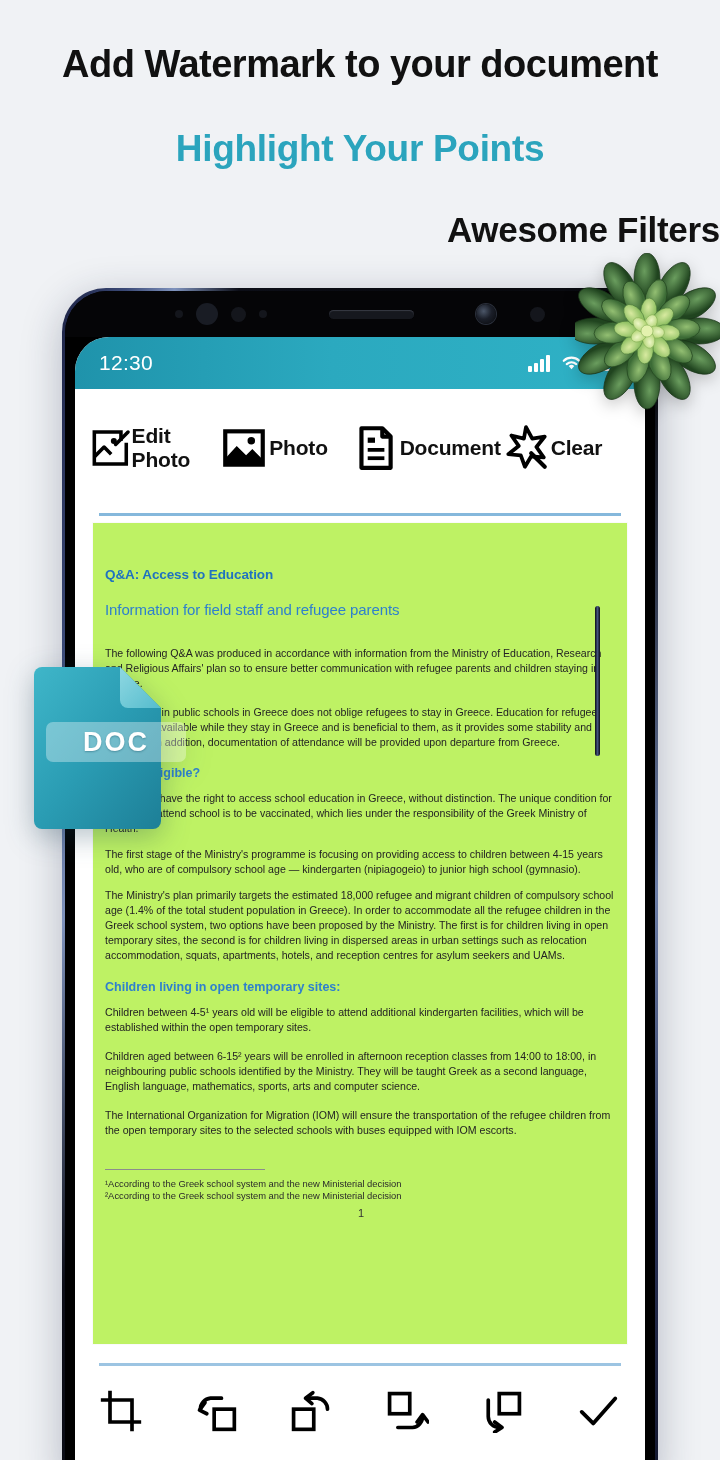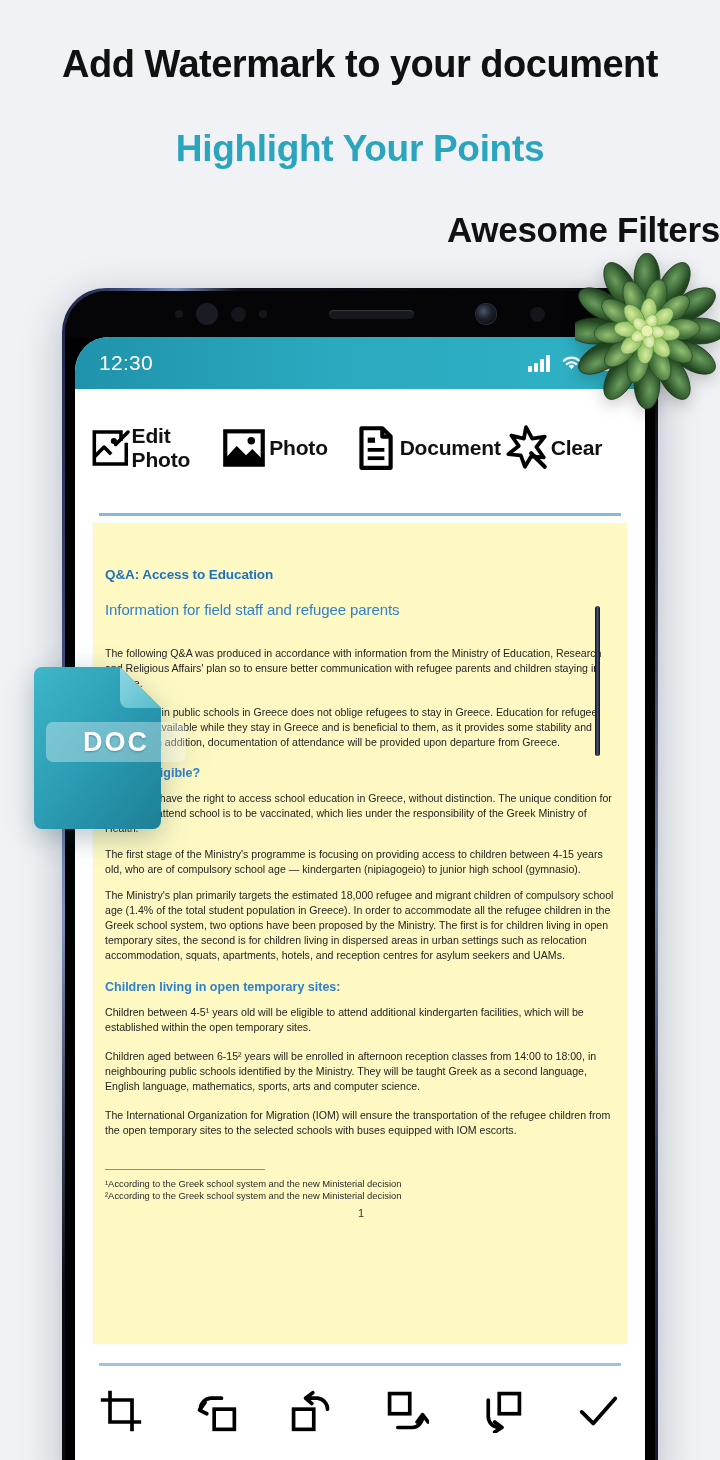--- a/index.html
+++ b/index.html
@@ -191,21 +191,21 @@
     top: 176px; left: 24px; right: 24px;
     height: 3px;
     background: #85b8dc;
     z-index: 2;
   }
 
   
   .doc-page {
     position: absolute;
     top: 186px; left: 18px; right: 18px; bottom: 134px;
-    background: #fef9c3;
+    background: #bef264;
     overflow: hidden;
     padding: 44px 10px 0 12px;
     z-index: 1;
     box-shadow: 0 0 0 1px rgba(0,0,0,0.02);
   }
   .doc-h1 {
     color: #1f72c0;
     font-size: 13.5px;
     font-weight: bold;
     margin-bottom: 19px;

